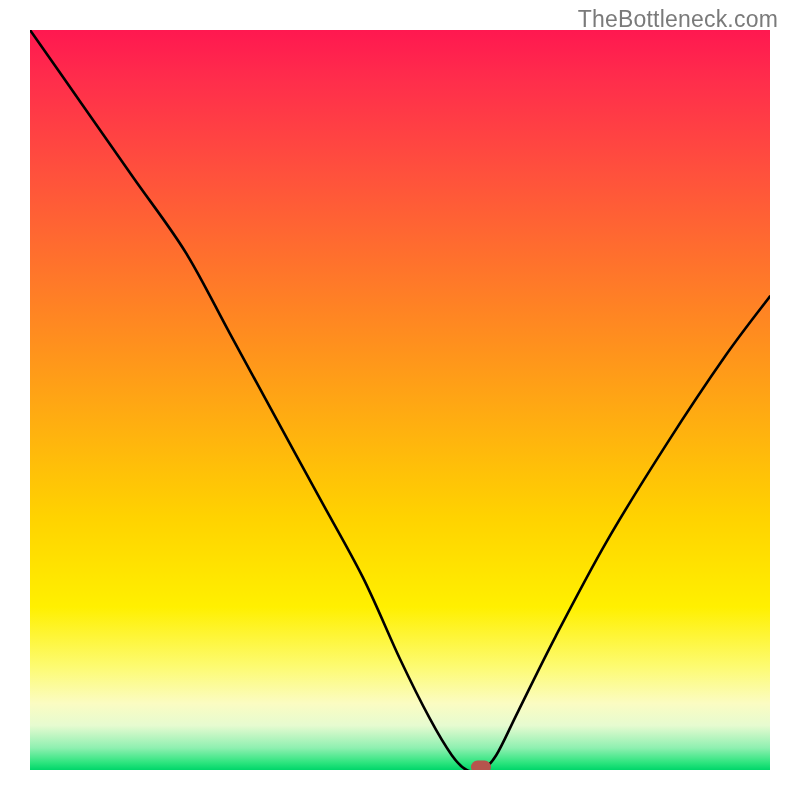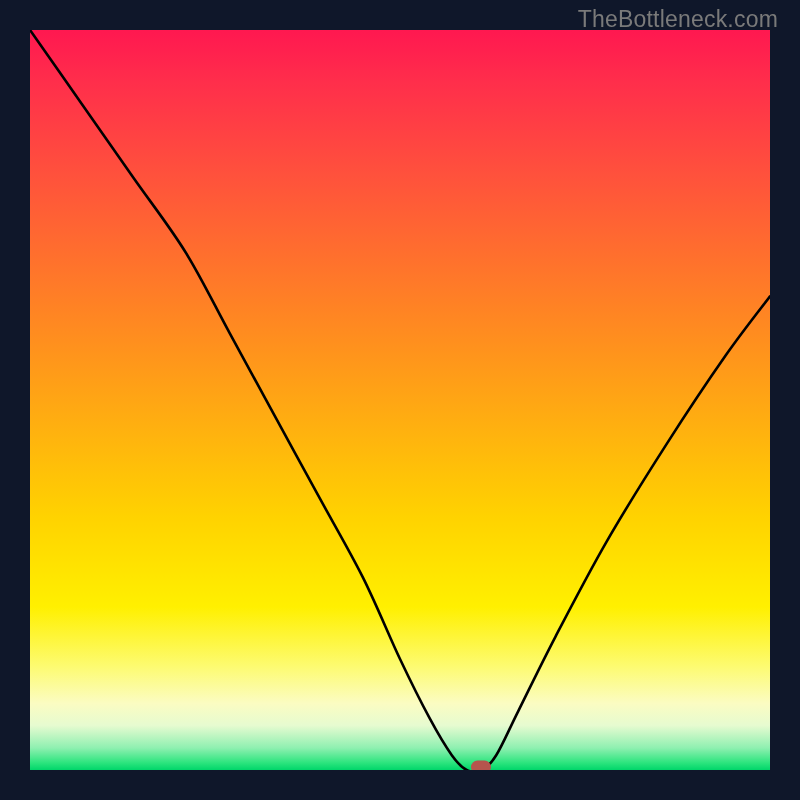--- a/index.html
+++ b/index.html
@@ -8,21 +8,21 @@
     width: 800px;
     height: 800px;
     background: #000;
     overflow: hidden;
     font-family: Arial, Helvetica, sans-serif;
   }
   .frame {
     position: relative;
     width: 800px;
     height: 800px;
-    background: #0f172a;
+    background: #ffffff;
   }
   .watermark {
     position: absolute;
     top: 6px;
     right: 22px;
     color: #7a7a7a;
     font-size: 23px;
     font-weight: 500;
     letter-spacing: 0.2px;
     z-index: 20;

